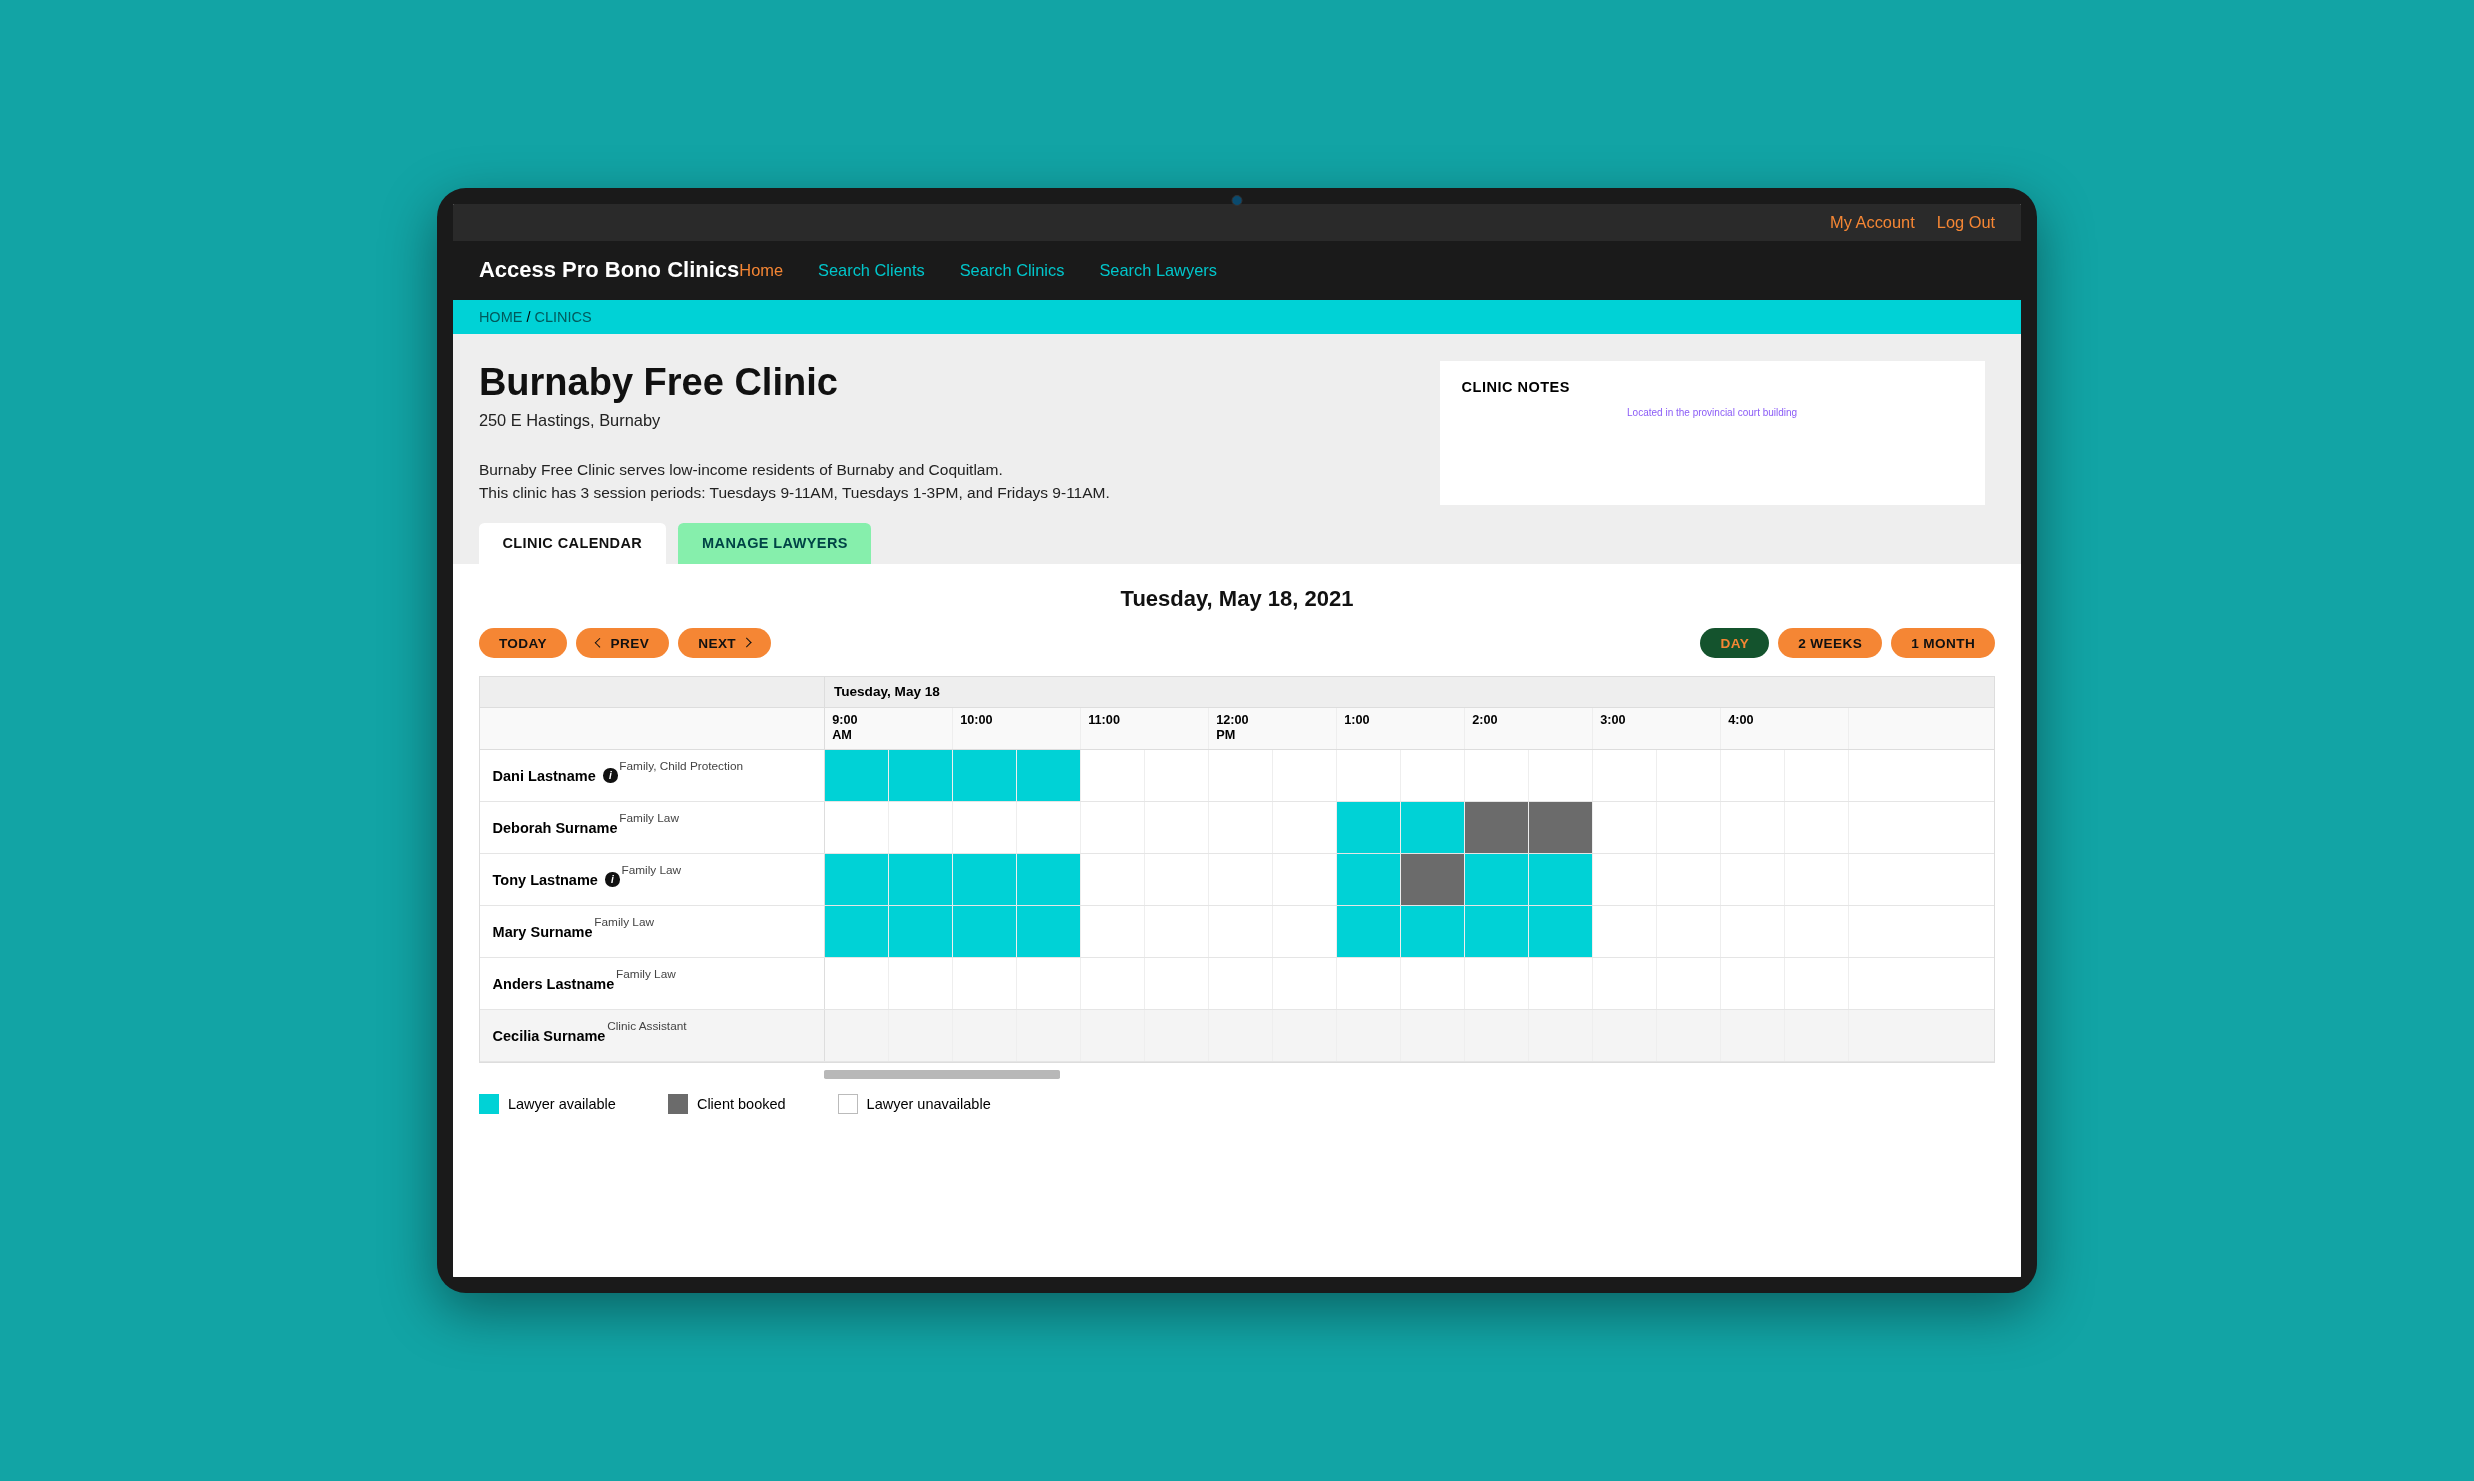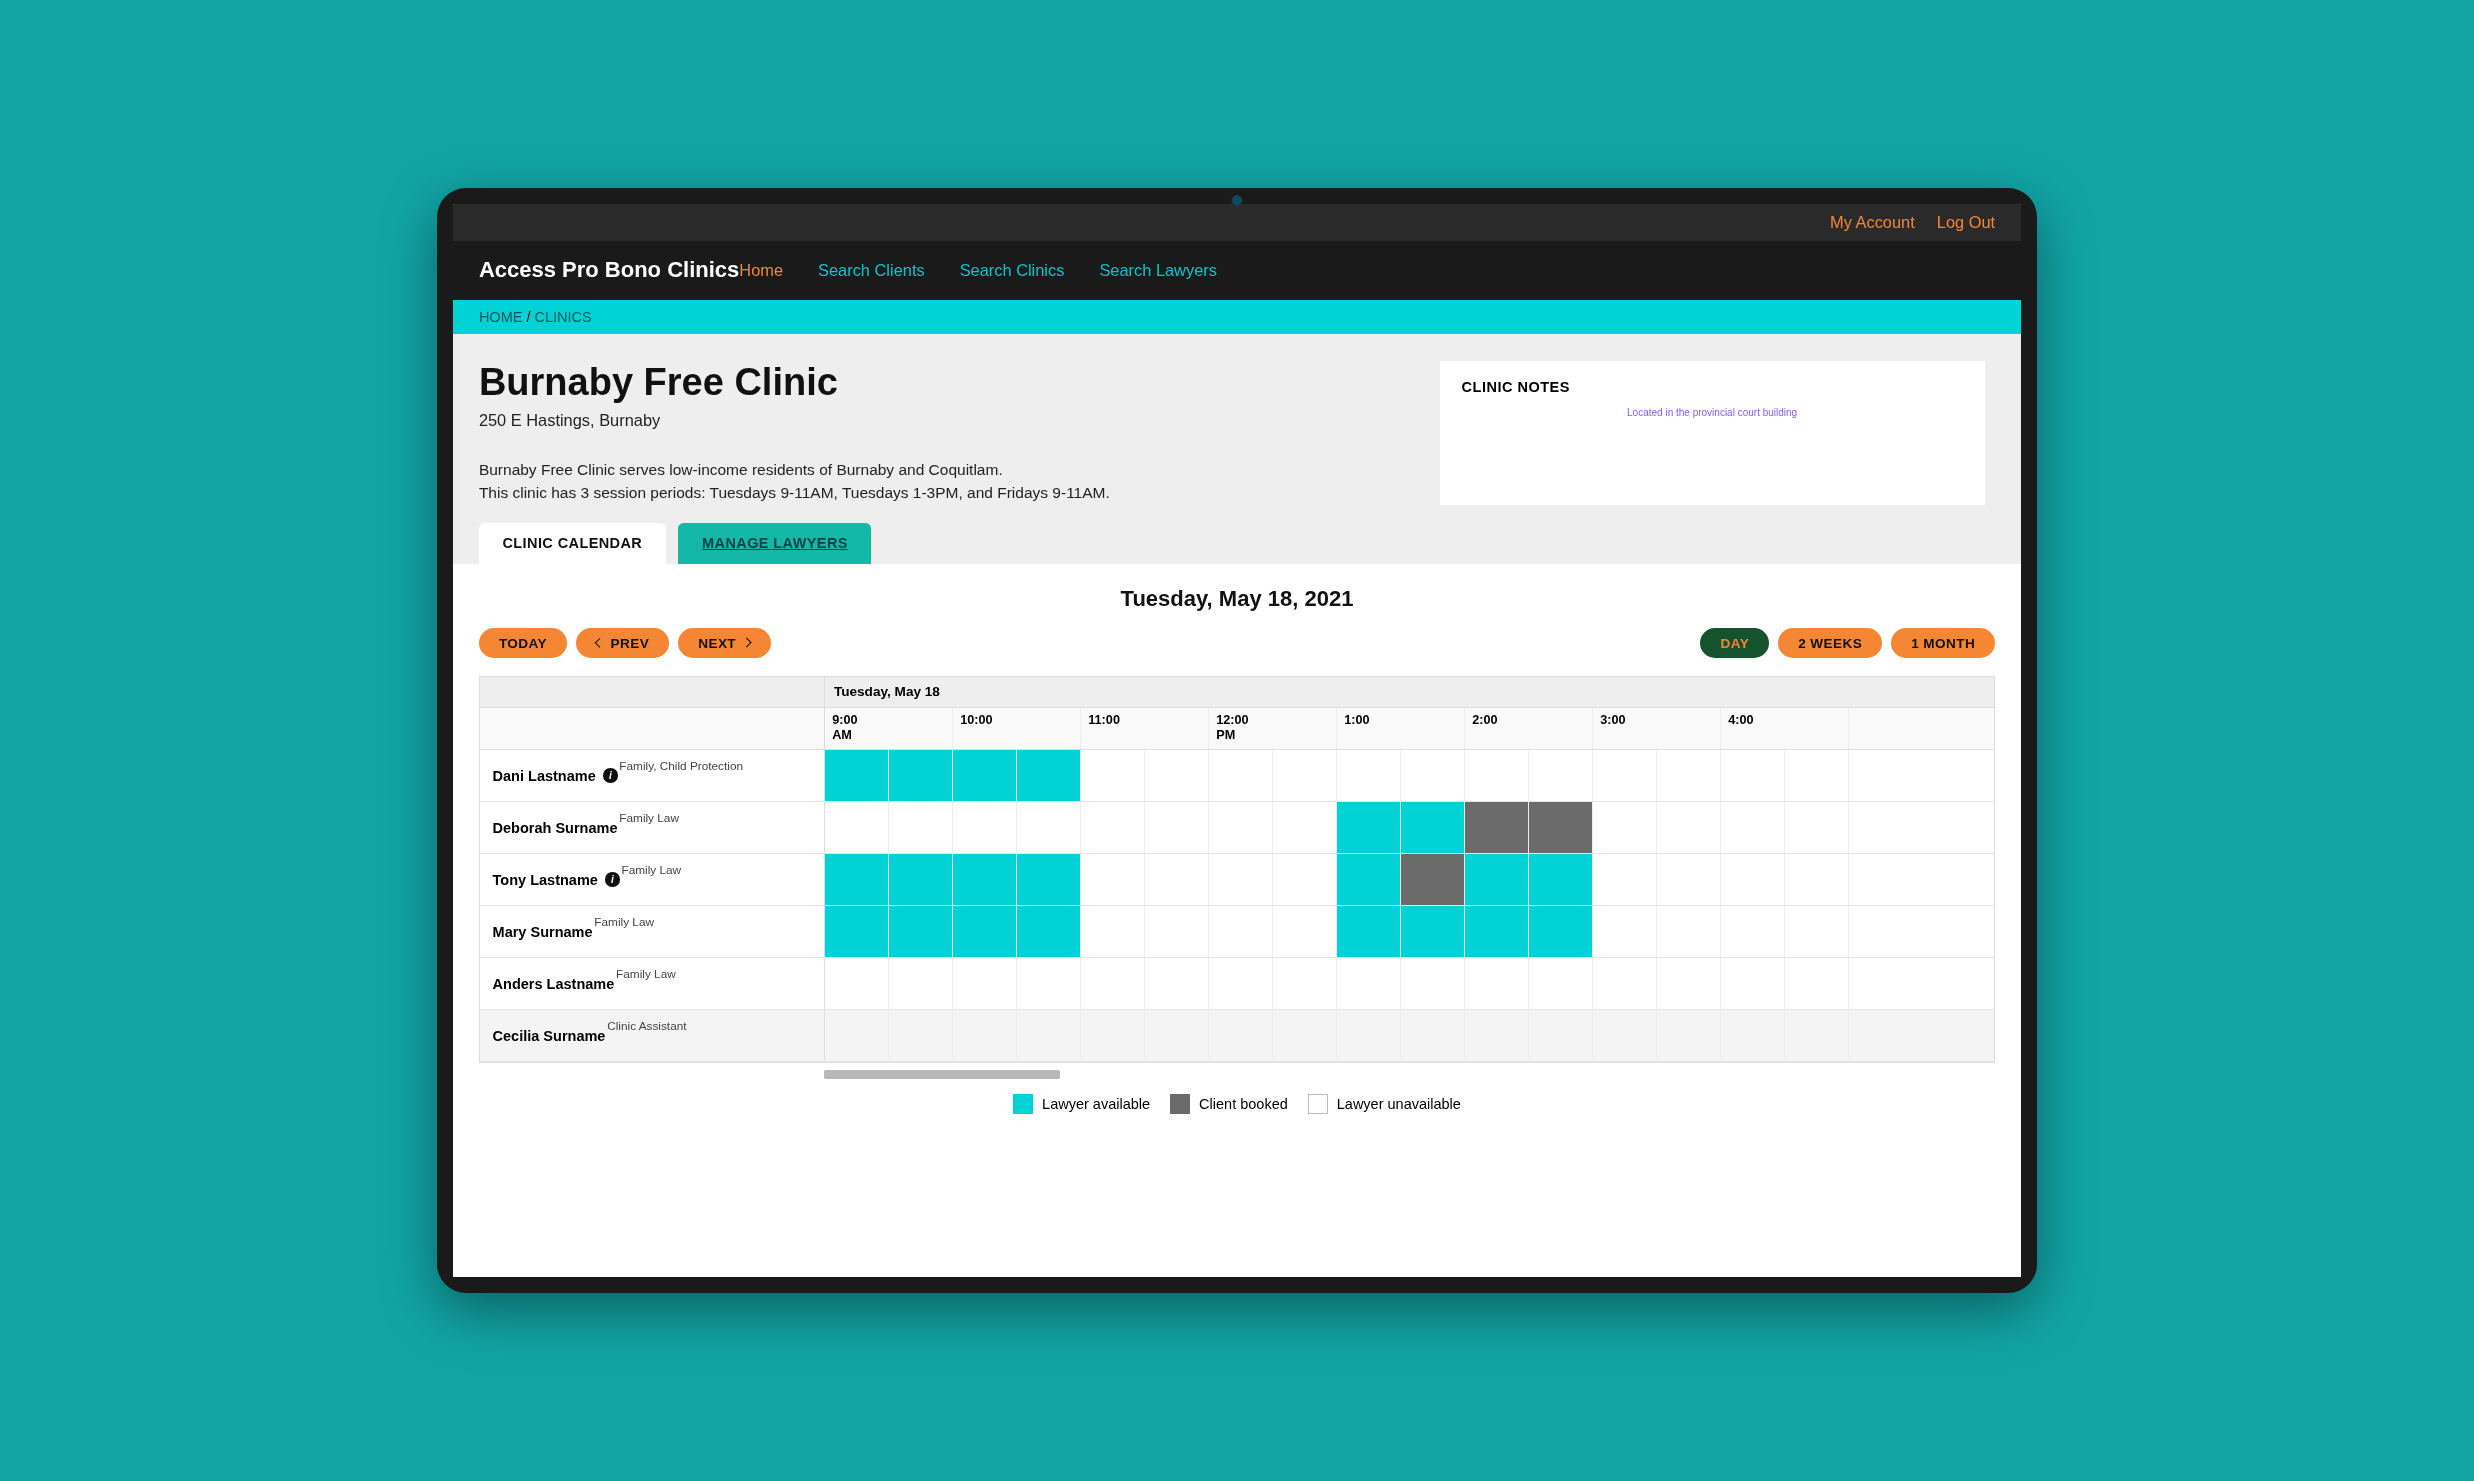--- a/index.html
+++ b/index.html
@@ -92,21 +92,21 @@
 }
 .tab {
   padding: 12.7px 23.6px;
   font-size: 14.5px;
   font-weight: 800;
   border-radius: 5.5px 5.5px 0 0;
   cursor: pointer;
   letter-spacing: 0.4px;
 }
 .tab.active { background: #fff; color:#111; }
-.tab.inactive { background: #14b8a6; color:#004446;text-decoration:underline; }
+.tab.inactive { background: #86efac; color:#004446; }
 .calendar-wrap {
   background: #fff;
   flex:1;
   padding: 22px 25.5px 0 25.5px;
   overflow: hidden;
   display:flex;
   flex-direction:column;
 }
 .cal-title { text-align:center; font-size: 22px; font-weight:800; color:#111; margin-bottom: 16.4px; }
 .cal-controls {
@@ -190,22 +190,21 @@
 .slot.booked { background: #6b6b6b; }
 .scroll-indicator {
   height: 9px;
   background: #b8b8b8;
   width: 236px;
   margin: 7.3px 0 7.3px 345px;
   border-radius: 1.8px;
 }
 .legend {
   display:flex;
-  gap: 20px;
-  justify-content: center;
+  gap: 52px;
   padding: 7.3px 0 0 0;
   font-size: 14.5px;
 }
 .legend-item { display:flex; align-items:center; gap:9px; }
 .swatch { width:20px; height:20px; border:0.9px solid #bbb; }
 .swatch.avail { background:#00d2d6; border-color:#00d2d6; }
 .swatch.booked { background:#6b6b6b; border-color:#6b6b6b; }
 .swatch.unavail { background:#fff; }
 </style>
 </head>

